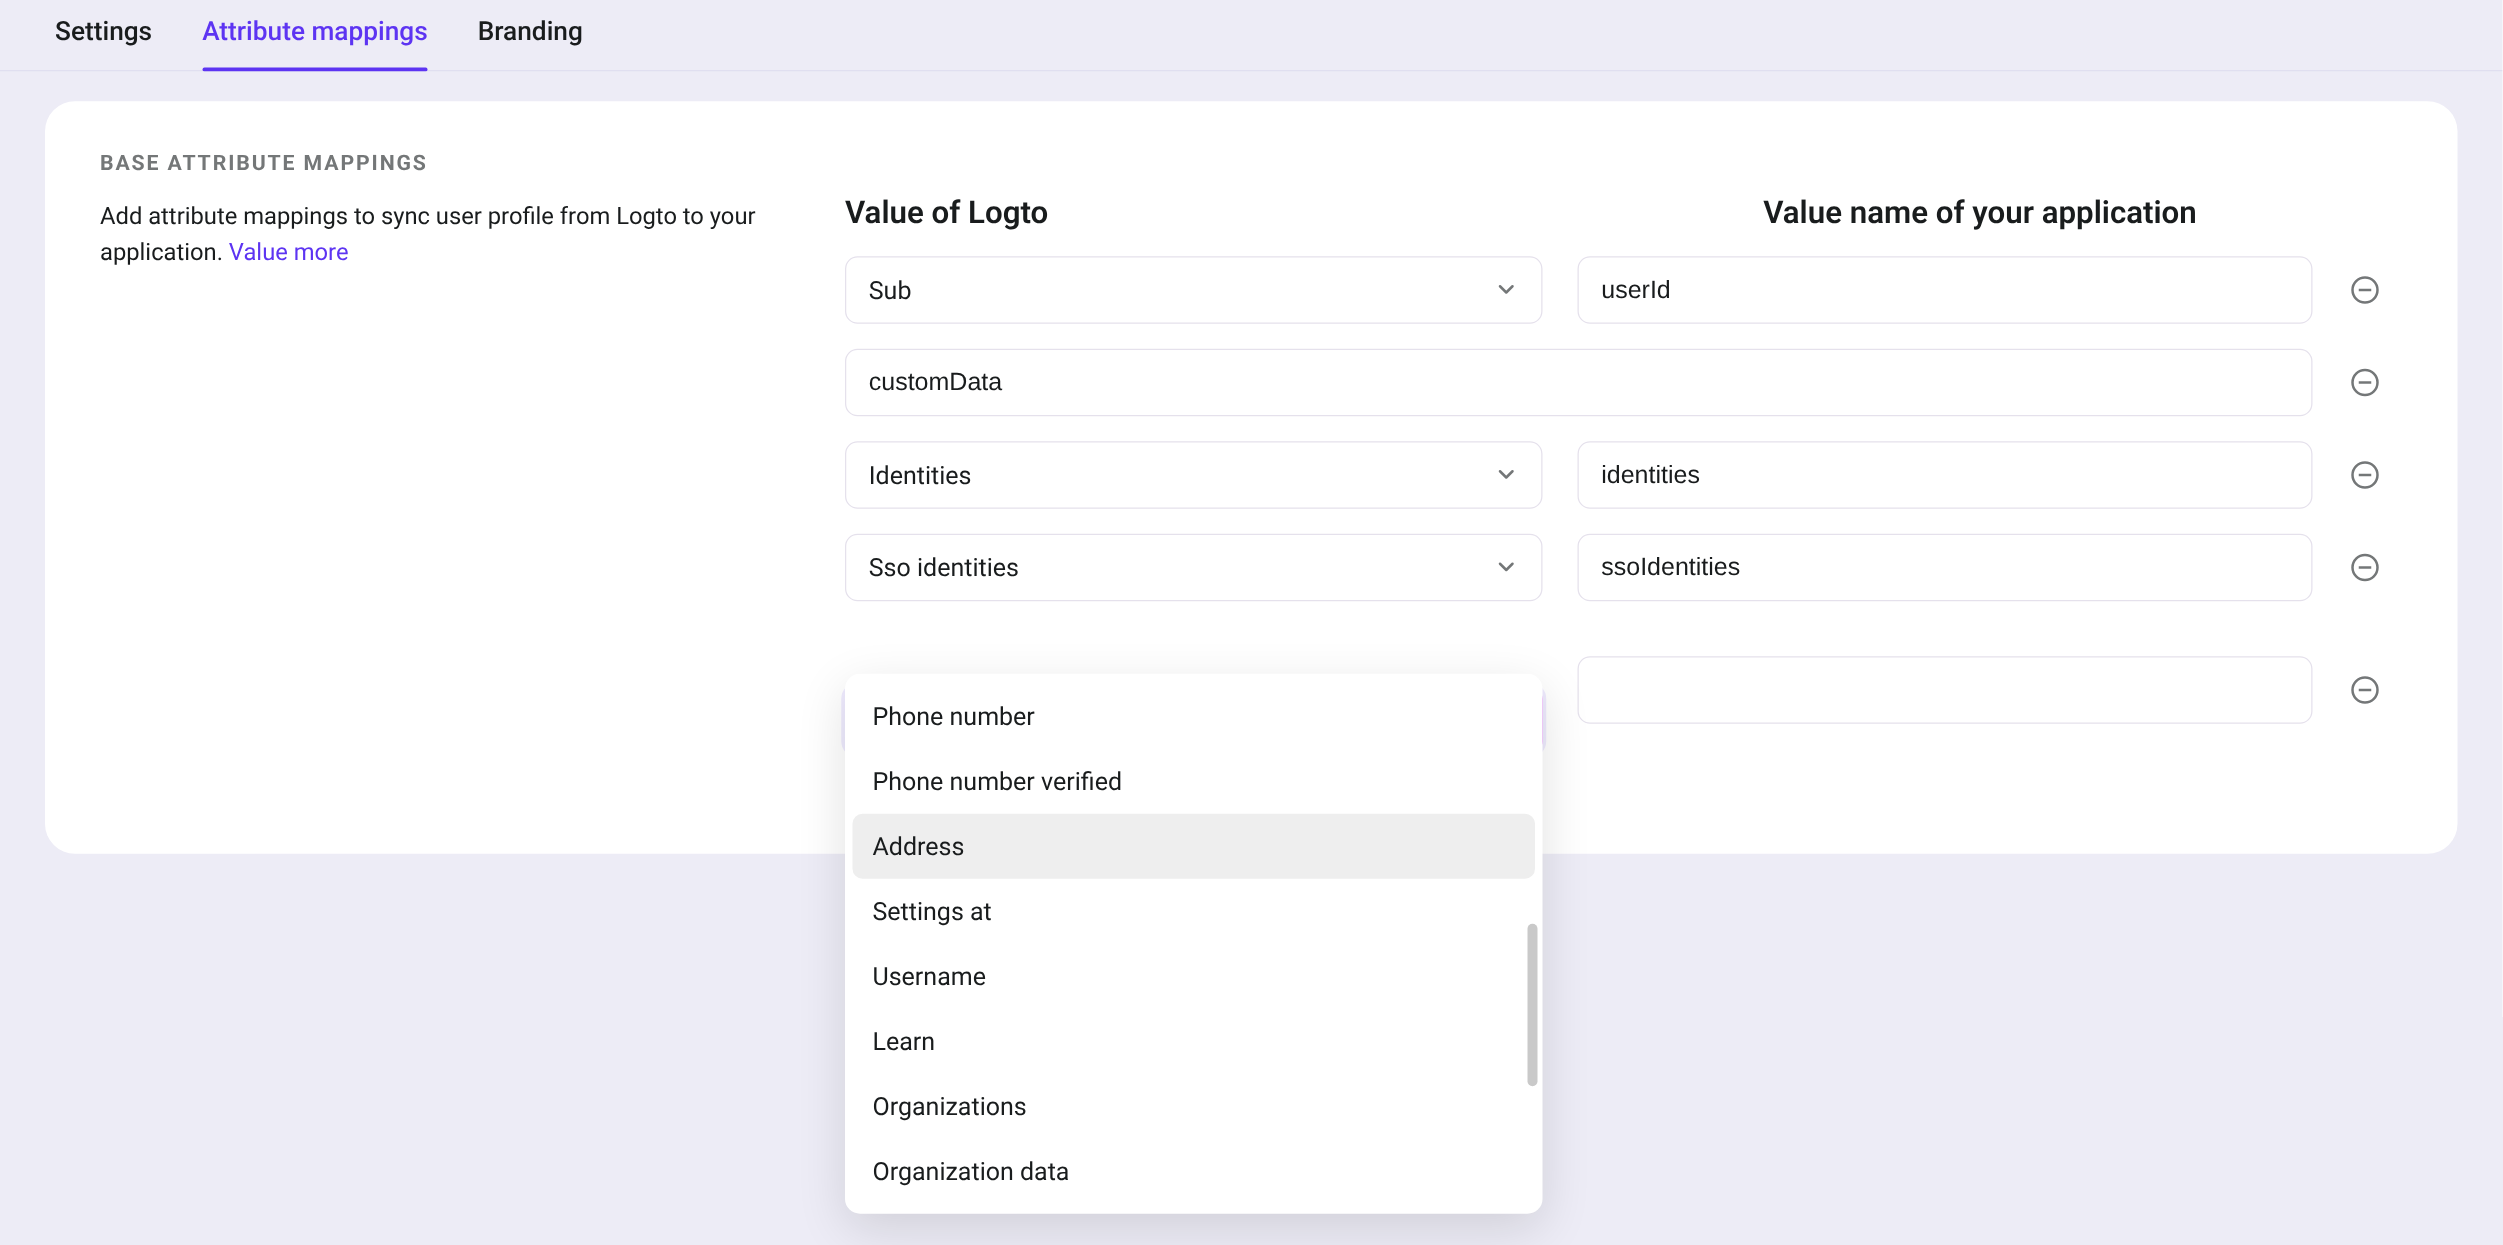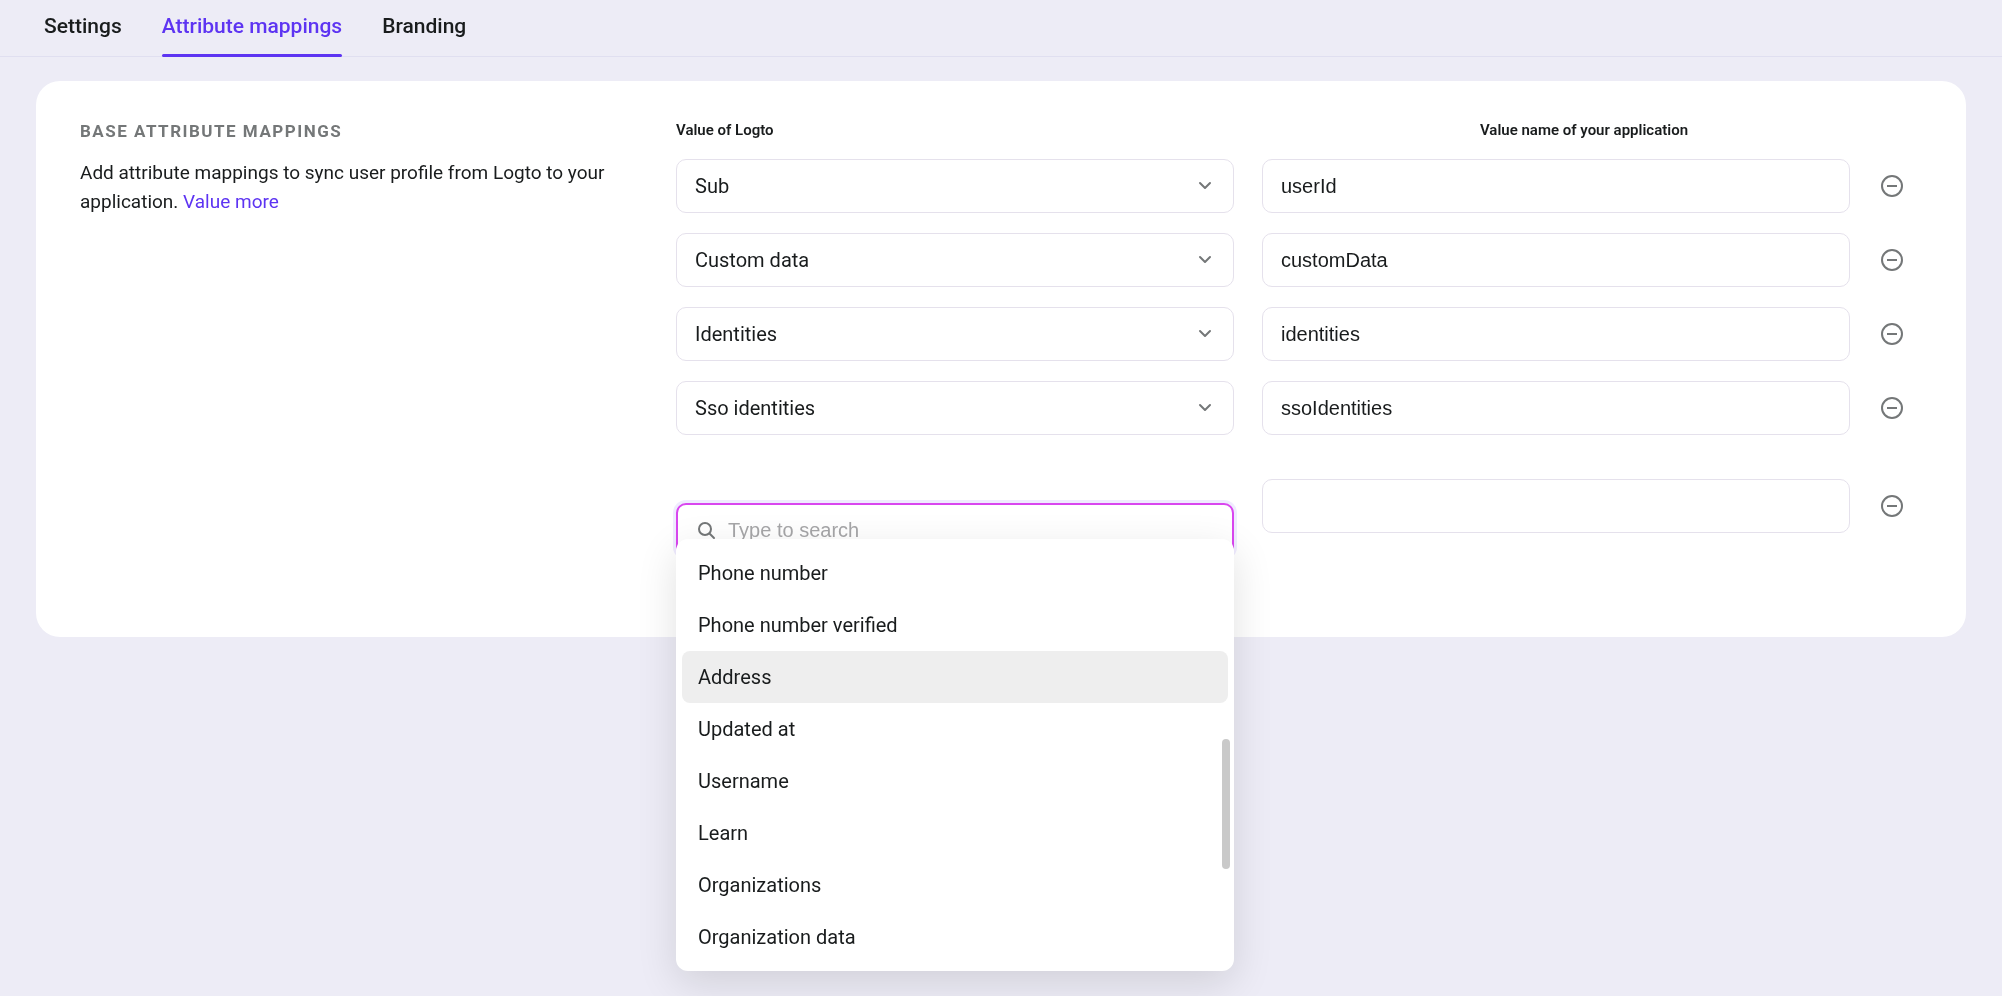--- a/index.html
+++ b/index.html
@@ -71,23 +71,24 @@
     position: relative;
   }
   .header-row {
     display: flex;
     gap: 28px;
     margin-bottom: 20px;
   }
   .header-row .col-a { width: 558px; }
   .header-row .col-b { flex: 1; text-align: center; }
   .col-label {
-    font-size: 15px;
+    font-size: 25px;
     font-weight: 600;
     color: #191c1d;
+    margin-top: 35px;
   }
   .mapping-row {
     display: flex;
     gap: 28px;
     align-items: center;
     margin-bottom: 20px;
   }
   .select-box, .input-box {
     height: 54px;
     border: 1.5px solid #e5e1ec;
@@ -219,28 +220,20 @@
       </div>
       <div class="remove-btn">
         <svg width="24" height="24" viewBox="0 0 24 24">
             <circle cx="12" cy="12" r="10" stroke="currentColor" stroke-width="2" fill="none"></circle>
             <line x1="7" y1="12" x2="17" y2="12" stroke="currentColor" stroke-width="2"></line>
           </svg>
       </div>
     </div>
 
     <div class="mapping-row">
-      <div class="select-box">
-        <span>Custom data</span>
-        <span class="chevron">
-          <svg width="20" height="20" viewBox="0 0 20 20">
-              <path d="M5 7l5 5 5-5" stroke="currentColor" stroke-width="2" fill="none" stroke-linecap="round" stroke-linejoin="round"></path>
-            </svg>
-        </span>
-      </div>
       <div class="input-box">
         <input value="customData" style="">
       </div>
       <div class="remove-btn">
         <svg width="24" height="24" viewBox="0 0 24 24">
             <circle cx="12" cy="12" r="10" stroke="currentColor" stroke-width="2" fill="none"></circle>
             <line x1="7" y1="12" x2="17" y2="12" stroke="currentColor" stroke-width="2"></line>
           </svg>
       </div>
     </div>
@@ -303,21 +296,21 @@
             <circle cx="12" cy="12" r="10" stroke="currentColor" stroke-width="2" fill="none"></circle>
             <line x1="7" y1="12" x2="17" y2="12" stroke="currentColor" stroke-width="2"></line>
           </svg>
       </div>
     </div>
 
     <div class="dropdown">
       <div class="dropdown-item">Phone number</div>
       <div class="dropdown-item">Phone number verified</div>
       <div class="dropdown-item highlight">Address</div>
-      <div class="dropdown-item">Updated at</div>
+      <div class="dropdown-item">Settings at</div>
       <div class="dropdown-item">Username</div>
       <div class="dropdown-item">Learn</div>
       <div class="dropdown-item">Organizations</div>
       <div class="dropdown-item">Organization data</div>
       <div class="dropdown-scrollbar"></div>
     </div>
 
   </div>
 </div>
 

